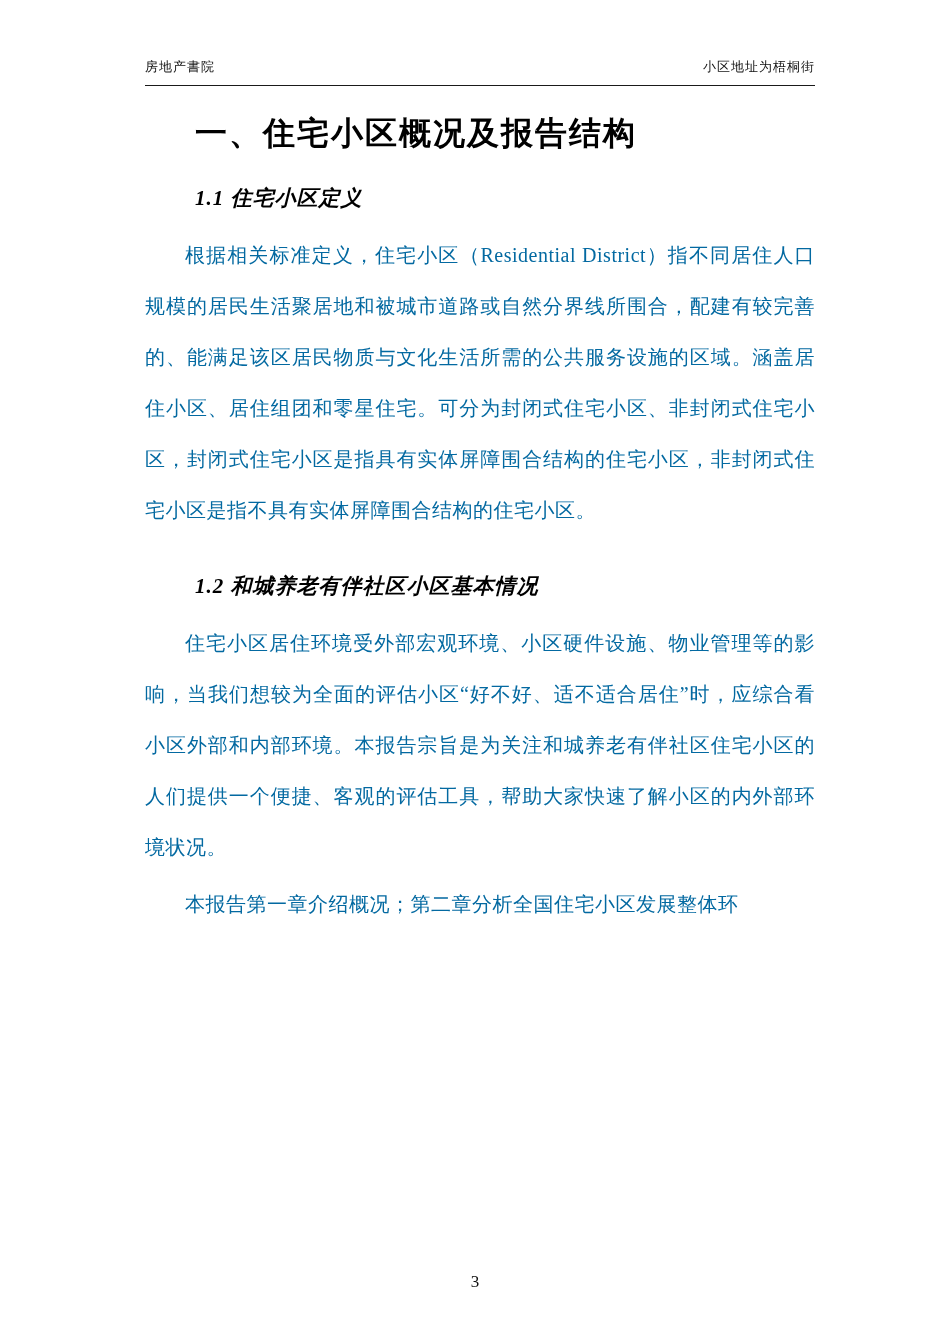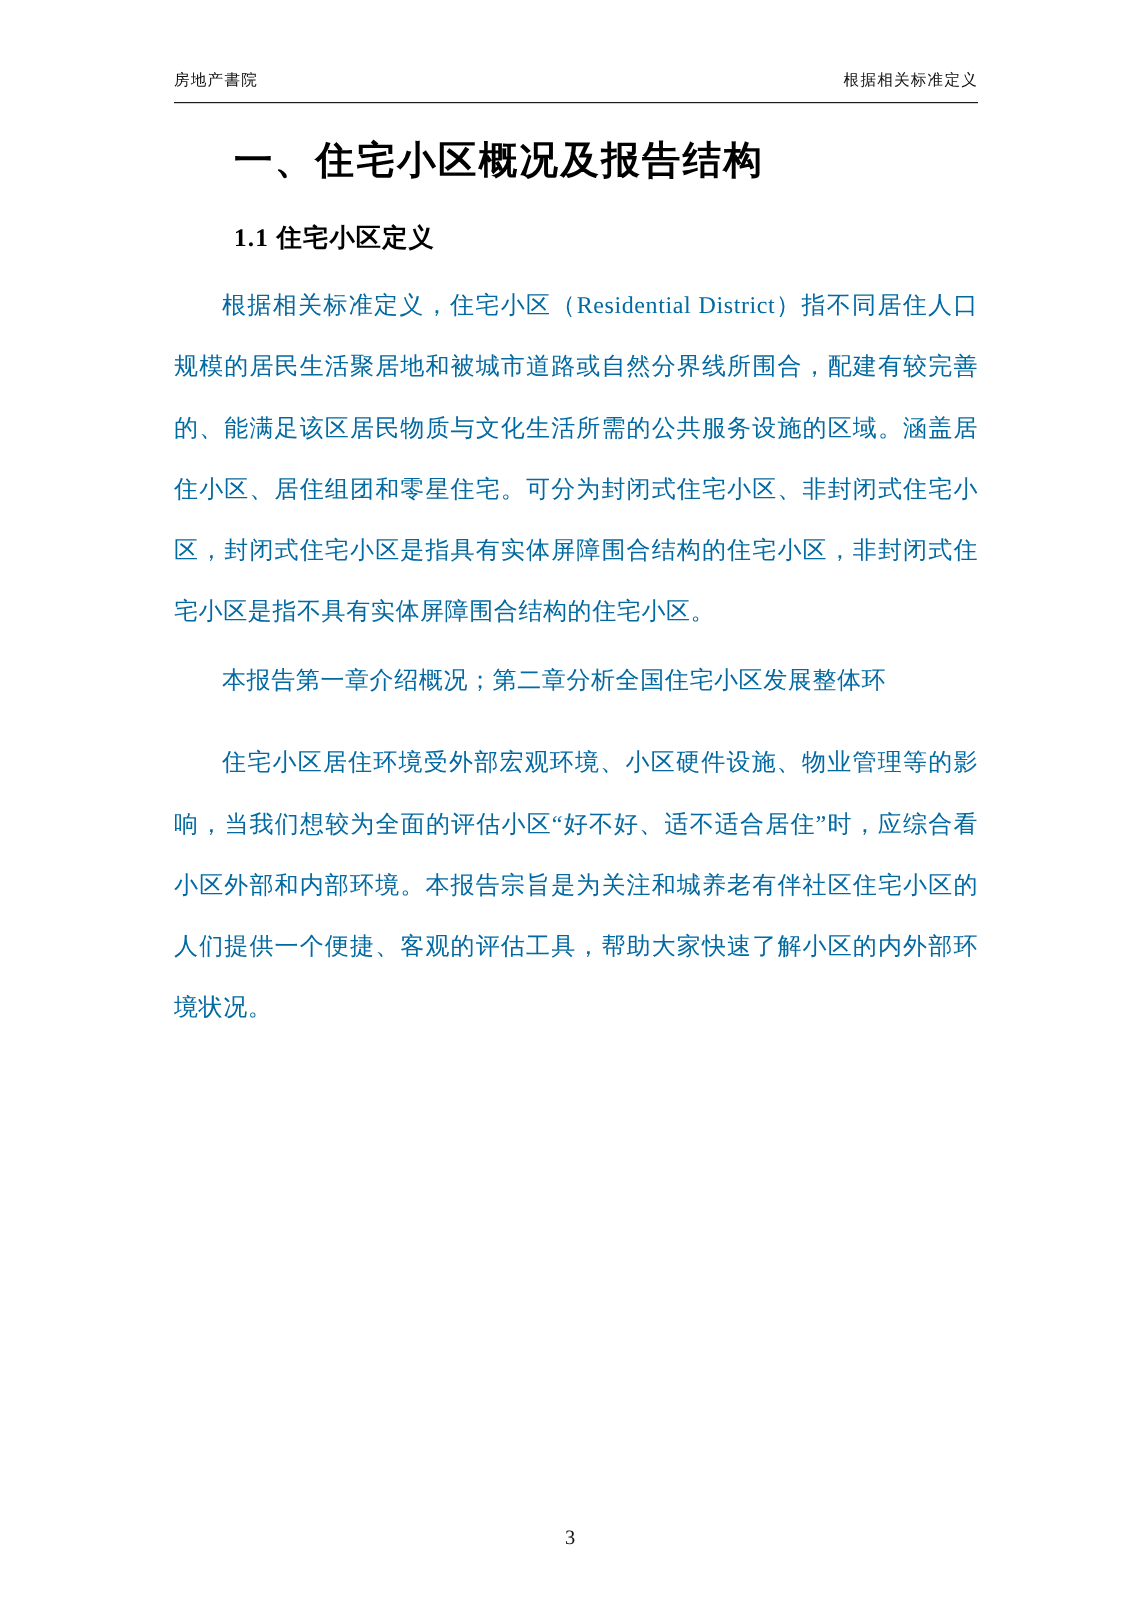--- a/index.html
+++ b/index.html
@@ -37,20 +37,21 @@
     letter-spacing: 2px;
     margin: 32px 0 0 50px;
     line-height: 30px;
   }
   h2.section-title {
     font-size: 21px;
     font-weight: bold;
     letter-spacing: 1px;
     margin: 36px 0 0 50px;
     line-height: 28px;
+    font-style: italic;
   }
   p.body-par {
     font-size: 20px;
     line-height: 51px;
     text-align: justify;
     text-indent: 2em;
     letter-spacing: 0.5px;
     margin-top: 18px;
     color: #0369a1;
   }
@@ -65,33 +66,34 @@
     color: #111;
   }
 </style>
 </head>
 <body>
 
 <div class="page">
 
   <header class="doc-header">
     <span>房地产書院</span>
-    <span>根据相关标准定义</span>
+    <span>小区地址为梧桐街</span>
   </header>
 
   <main class="doc-body">
 
     <h1 class="chapter-title">一、住宅小区概况及报告结构</h1>
 
     <h2 class="section-title">1.1 住宅小区定义</h2>
     <p class="body-par">根据相关标准定义，住宅小区（Residential District）指不同居住人口规模的居民生活聚居地和被城市道路或自然分界线所围合，配建有较完善的、能满足该区居民物质与文化生活所需的公共服务设施的区域。涵盖居住小区、居住组团和零星住宅。可分为封闭式住宅小区、非封闭式住宅小区，封闭式住宅小区是指具有实体屏障围合结构的住宅小区，非封闭式住宅小区是指不具有实体屏障围合结构的住宅小区。</p>
 
+    <h2 class="section-title">1.2 和城养老有伴社区小区基本情况</h2>
 
+    <p class="body-par">住宅小区居住环境受外部宏观环境、小区硬件设施、物业管理等的影响，当我们想较为全面的评估小区“好不好、适不适合居住”时，应综合看小区外部和内部环境。本报告宗旨是为关注和城养老有伴社区住宅小区的人们提供一个便捷、客观的评估工具，帮助大家快速了解小区的内外部环境状况。</p>
     <p class="body-par tight">本报告第一章介绍概况；第二章分析全国住宅小区发展整体环</p>
-    <p class="body-par">住宅小区居住环境受外部宏观环境、小区硬件设施、物业管理等的影响，当我们想较为全面的评估小区“好不好、适不适合居住”时，应综合看小区外部和内部环境。本报告宗旨是为关注和城养老有伴社区住宅小区的人们提供一个便捷、客观的评估工具，帮助大家快速了解小区的内外部环境状况。</p>
 
   </main>
 
   <footer class="doc-footer">
     <span>3</span>
   </footer>
 
 </div>
 
 </body></html>

